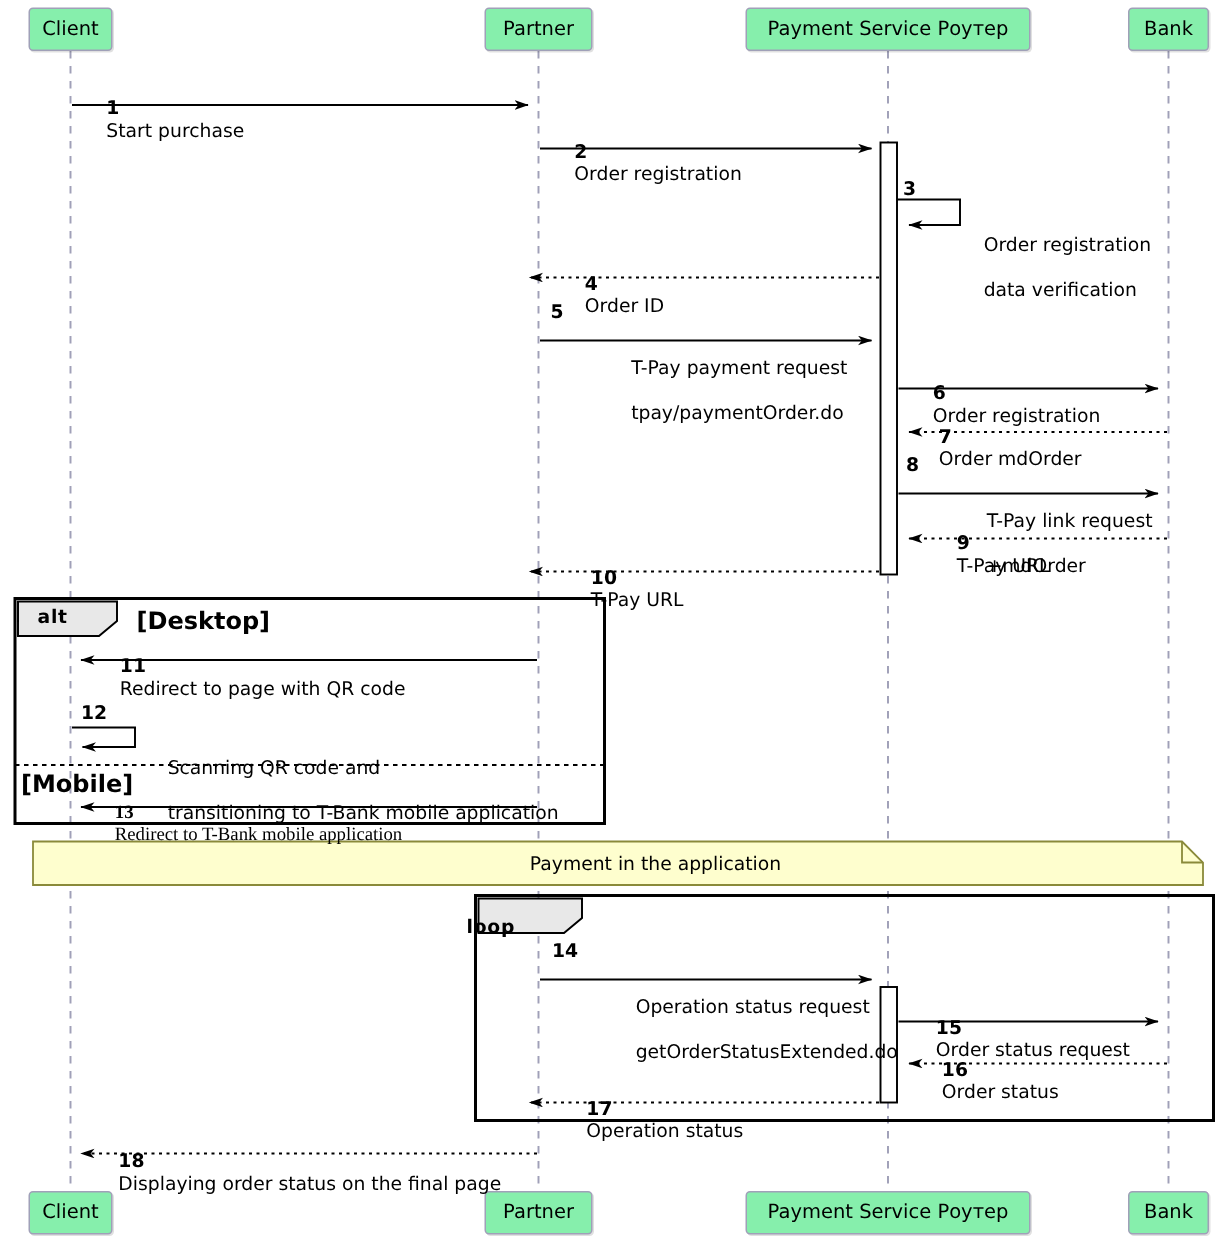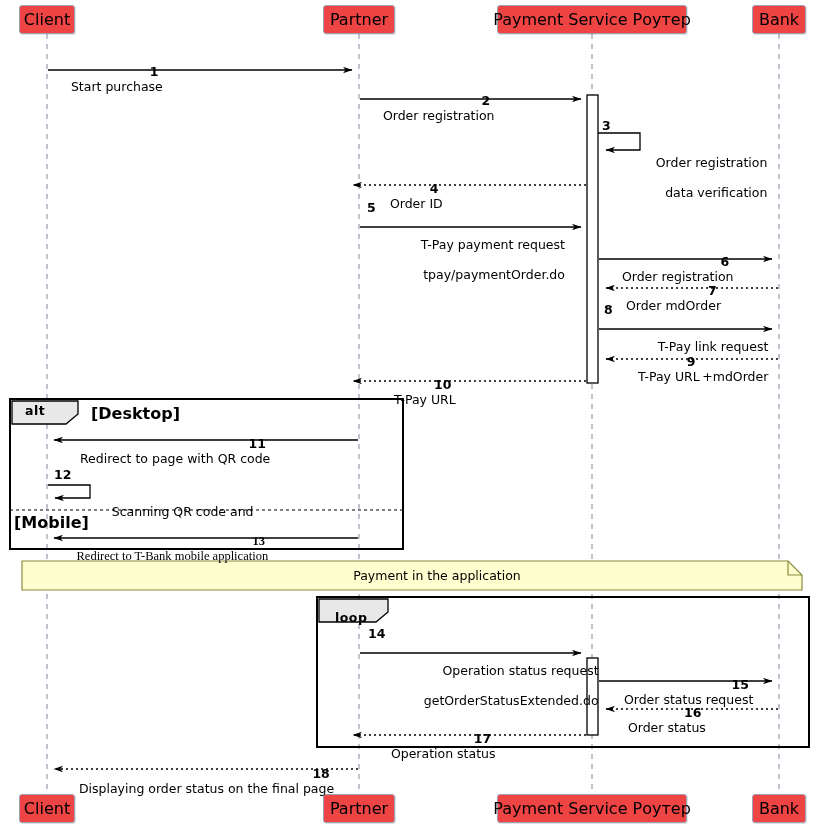--- a/index.html
+++ b/index.html
@@ -16,40 +16,39 @@
     position: relative;
     width: 818px; height: 828px;
   }
   #svg-layer {
     position: absolute; left: 0; top: 0;
     width: 818px; height: 828px;
   }
   
   .participant {
     position: absolute;
-    background: #ef4444;
+    background: #86efac;
     border: 1px solid #A0A0B8;
     border-radius: 3px;
     box-sizing: border-box;
     display: flex;
     align-items: center;
     justify-content: center;
-    font-size: 16px;
+    font-size: 13px;
     color: #000;
     white-space: nowrap;
     box-shadow: 1px 1px 0 rgba(0,0,0,0.12);
   }
   
   .msg-label {
     position: absolute;
     font-size: 12.5px;
     line-height: 15px;
     white-space: pre;
     color: #000;
-    text-align: right;
   }
   .msg-label .num {
     font-weight: bold;
   }
   .frag-tag {
     position: absolute;
     background: #E8E8E8;
     border-right: 1px solid #000;
     border-bottom: 1px solid #000;
     font-size: 12.5px;
@@ -244,20 +243,21 @@
 
   <div class="msg-label" style="left:64px; top:421px;">
     <span class="num">11 </span>
     <span>Redirect to page with QR code</span>
   </div>
 
   <div class="msg-label" style="left:54px; top:459px;">
     <span class="num" style="position:absolute; left:0; top:8px;">12 </span>
     <span style="display:inline-block; margin-left:18px;">
       <span>Scanning QR code and</span><br>
+      <span>transitioning to T-Bank mobile application</span>
     </span>
   </div>
 
   <div class="msg-label" style="left:64px; top:519px;font-family:Liberation Serif, serif;">
     <span class="num">13 </span>
     <span>Redirect to T-Bank mobile application</span>
   </div>
 
   <div class="msg-label" style="left:368px; top:618px;">
     <span class="num" style="position:absolute; left:0; top:8px;">14 </span>
@@ -290,21 +290,21 @@
   <div class="frag-tag" style="left:12px; top:401px; width:66px; height:19px; background:transparent; border:none;padding-left:13px;">
     <span>alt</span>
   </div>
   <div class="frag-cond" style="left:91px; top:404px;">
     <span>[Desktop]</span>
   </div>
   <div class="frag-cond" style="left:14px; top:513px;">
     <span>[Mobile]</span>
   </div>
 
-  <div class="frag-tag" style="left:328px; top:599px; width:68px; height:36px; background:transparent; border:none;">
+  <div class="frag-tag" style="left:304px; top:599px; width:68px; height:36px; background:transparent; border:none;">
     <span>loop</span>
   </div>
 
   <div class="note-text" style="left:22px; top:568px; width:766px;padding-left:32px;">
     <span>Payment in the application</span>
   </div>
 
 </div>
 
 </body></html>

